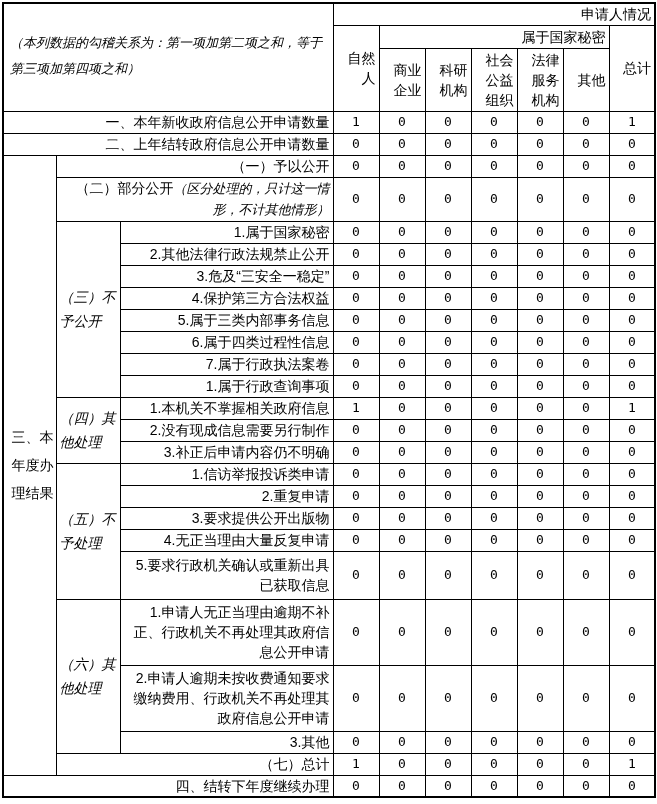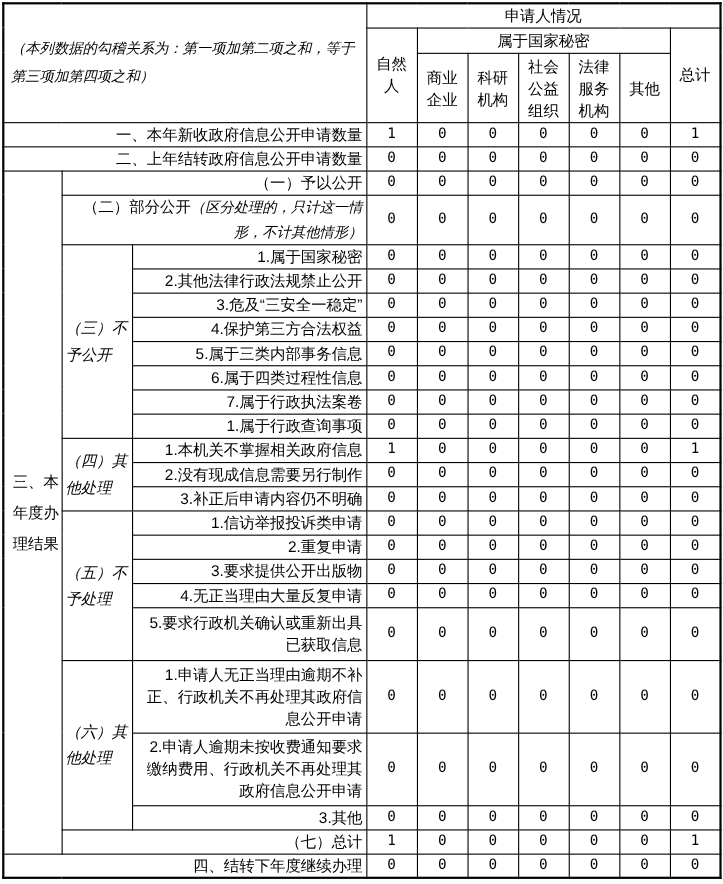--- a/index.html
+++ b/index.html
@@ -33,30 +33,30 @@
     line-height: 20px;
     word-break: break-all;
   }
   tr { height: 22px; }
   tr.h1 { height: 22px; }
   tr.h2 { height: 23px; }
   tr.h3 { height: 63px; }
   tr.r44 { height: 44px; margin-top: 12px; }
   tr.r48 { height: 48px; }
   tr.r66 { height: 66px; }
-  th { text-align: center; }
+  th { text-align: right; }
   .lbl { text-align: right; padding-left: 4px; }
   .v {
     text-align: center;
     font-family: "DejaVu Sans Mono", monospace;
     font-size: 13px;
   }
   .note-cell {
     font-style: italic;
-    font-family: Liberation Sans, sans-serif;
+    font-family: Liberation Mono, monospace;
     font-size: 13px;
     line-height: 26px;
     padding: 0 6px;
     text-align: left;
   }
   .kai {
     font-style: italic;
     font-family: "DejaVu Serif", serif;
     font-size: 13px;
   }

